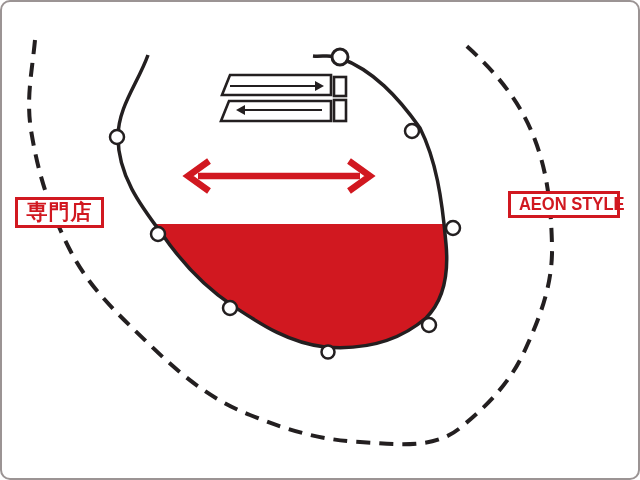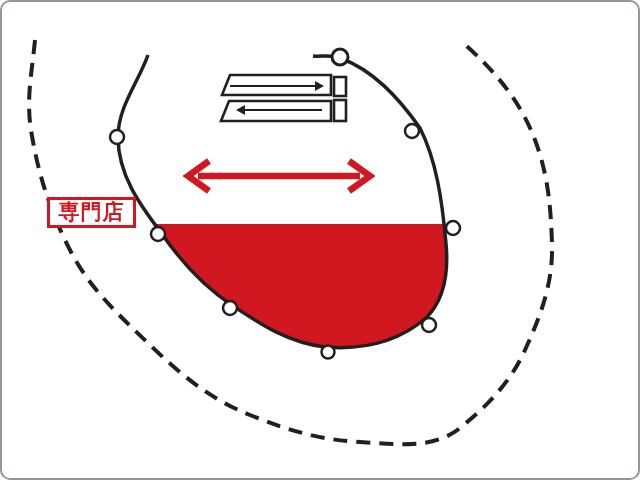--- a/index.html
+++ b/index.html
@@ -15,21 +15,21 @@
   .red-fill{fill:var(--red);stroke:none;}
   .node{fill:#ffffff;stroke:var(--ink);stroke-width:2.5;}
   .node-big{stroke-width:3;}
   .esc{fill:#ffffff;stroke:var(--ink);stroke-width:2.6;stroke-linejoin:miter;}
   .esc-arrow{stroke:var(--ink);stroke-width:1.8;fill:none;}
   .esc-head{fill:var(--ink);stroke:none;}
   .red-arrow{stroke:var(--red);stroke-width:6.5;fill:none;stroke-linejoin:miter;}
   .frame-rect{stroke:var(--frame);stroke-width:2;fill:none;}
   .zone-label{
     position:absolute;background:#fff;border:3px solid var(--red);color:var(--red);
-    font-weight:bold;text-align:center;box-sizing:border-box;white-space:nowrap;margin-left:32px;
+    font-weight:bold;text-align:center;box-sizing:border-box;white-space:nowrap;
   }
   .zone-left{left:15px;top:197px;width:89px;height:31px;font-size:21px;line-height:24px;letter-spacing:1px;}
   .zone-right{left:508px;top:191px;width:112px;height:27px;font-size:19px;line-height:20px;}
   .condense{display:inline-block;transform:scaleX(0.87);transform-origin:center;}
   .aisle-label{
     position:absolute;left:224px;top:149px;width:116px;text-align:center;
     color:var(--red);font-weight:bold;font-size:17px;letter-spacing:0.5px;white-space:nowrap;
   }
 </style>
 </head>
@@ -123,14 +123,17 @@
       <path d="M 209,161 L 188,176 L 209,191"></path>
       <path d="M 349,161 L 370,176 L 349,191"></path>
     </g>
   </svg>
 
 
   <div class="zone-label zone-left">
     <span>専門店</span>
   </div>
 
+  <div class="zone-label zone-right">
+    <span class="condense">AEON STYLE</span>
+  </div>
 
 </div>
 
 </body></html>

